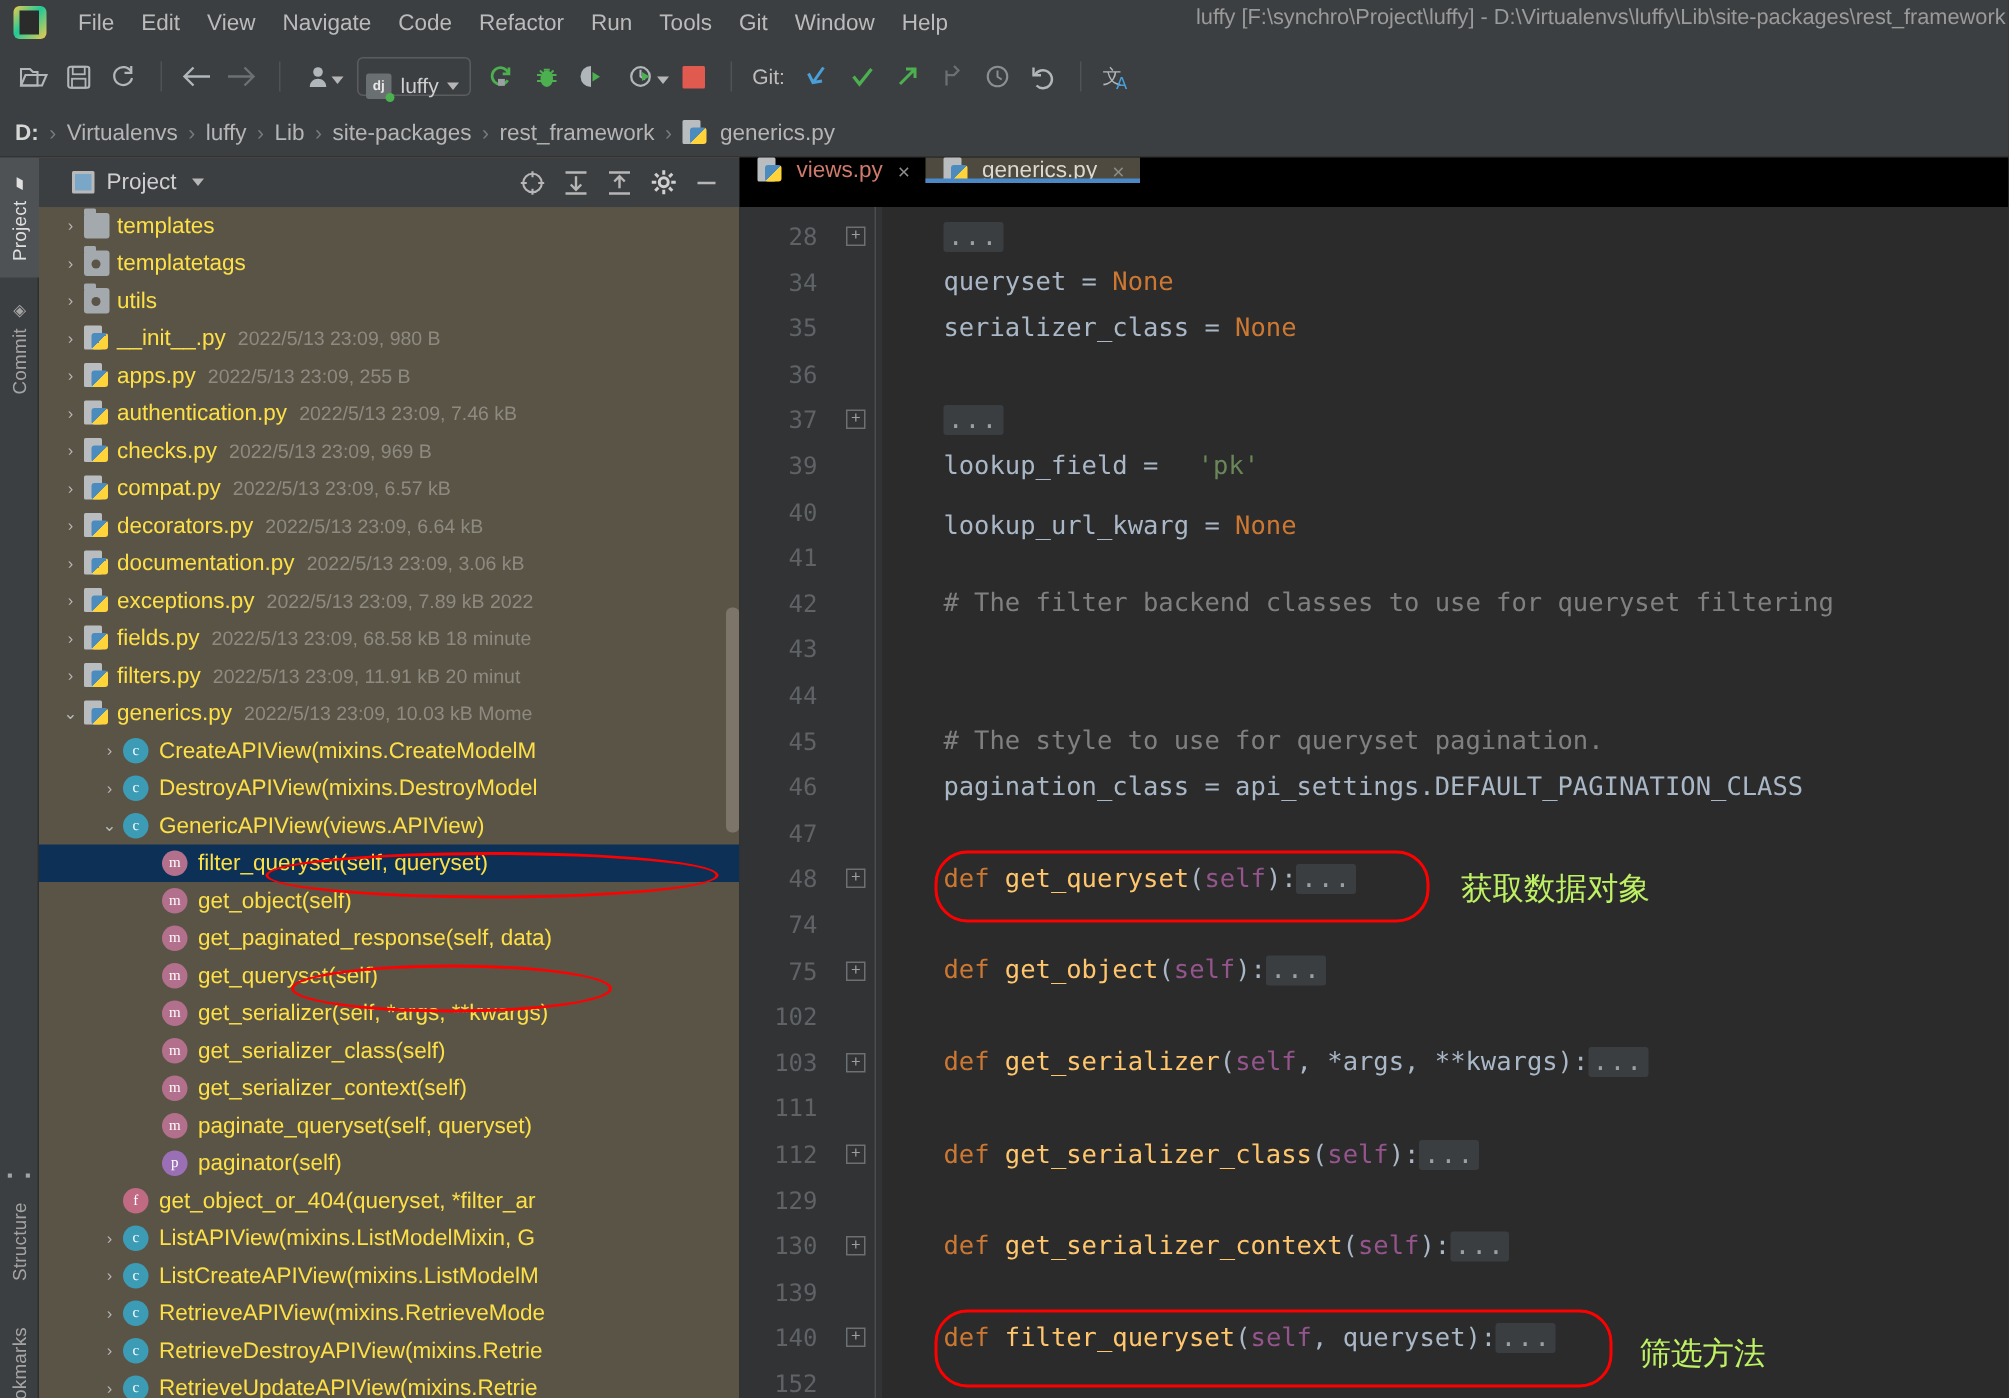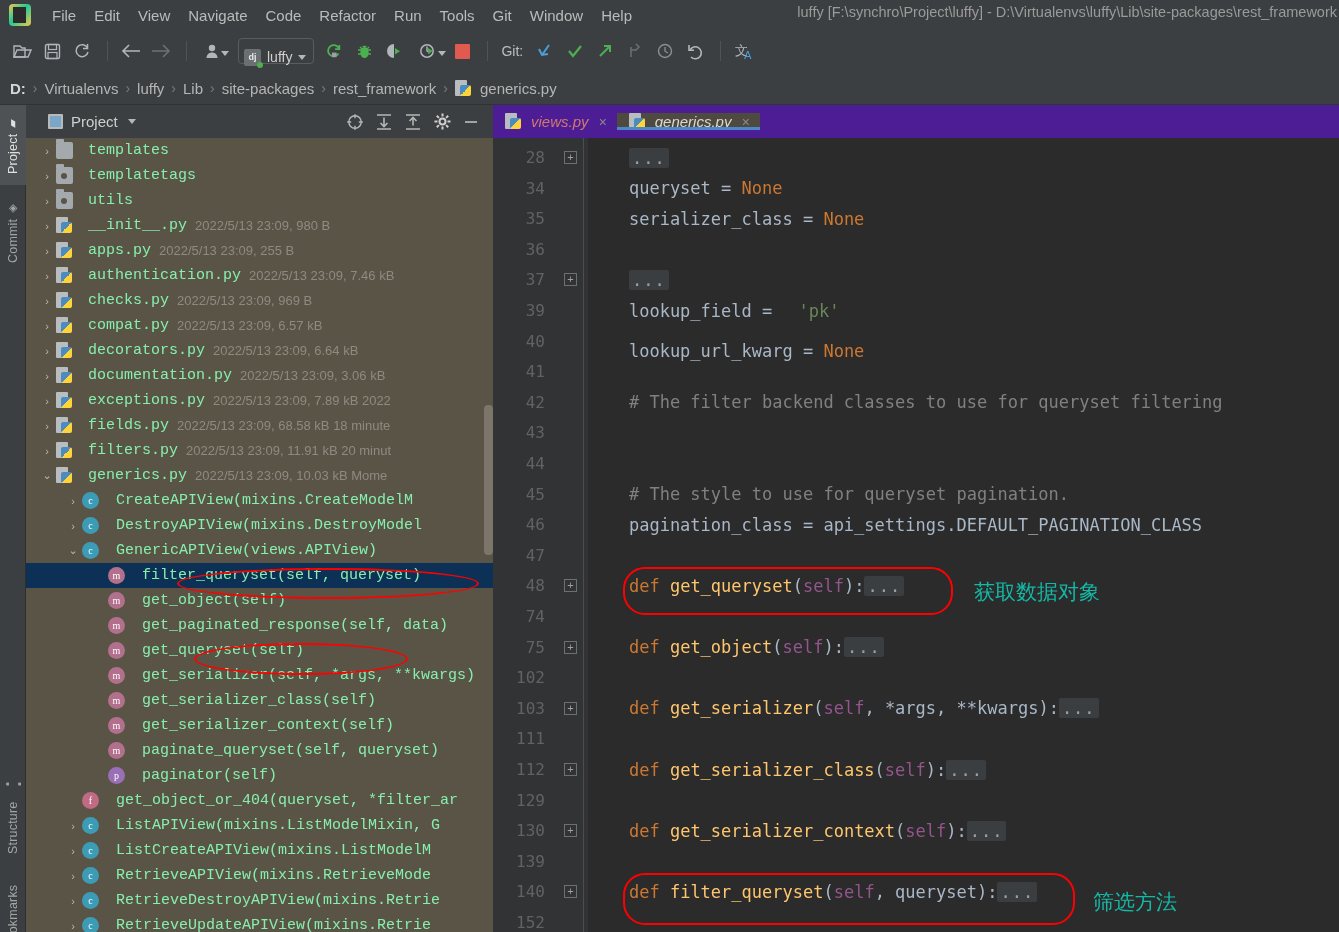--- a/index.html
+++ b/index.html
@@ -119,21 +119,21 @@
     background: #5a5447; overflow: hidden; font-size: 15px;
   }
   .trow {
     height: 25px; display: flex; align-items: center; white-space: nowrap;
     padding-left: 4px; position: relative;
   }
   .trow.selected { background: #0d3156; }
   .arrow {
     width: 18px; text-align: center; color: #b8b8b8; font-size: 11px; flex: 0 0 18px;
   }
-  .tname { color: #86efac; margin-left: 12px; font-family: Liberation Mono, monospace; }
+  .tname { color: #fde047; margin-left: 2px; }
   .tmeta { color: #8e8a80; font-size: 13px; margin-left: 8px; }
   .ico { width: 17px; height: 17px; flex: 0 0 17px; position: relative; display:inline-block; margin-right:3px;}
   .ico-folder { background: #a3a9ad; border-radius: 2px; }
   .ico-folder::before {
     content:""; position:absolute; left:0; top:-3px; width:8px;height:4px;background:#a3a9ad;border-radius:1px 1px 0 0;
   }
   .ico-folder.src::after {
     content:""; position:absolute; left:5px; top:6px; width:6px;height:6px;border-radius:50%;background:#5a5447;
   }
   .ico-py { position: relative; }
@@ -158,22 +158,22 @@
     position: absolute; right: 0px; top: 300px; width: 9px; height: 150px;
     background: #7d7569; border-radius: 4px;
   }
 
   
   .editor-area {
     position: absolute; left: 493px; top: 105px; width: 846px; height: 827px;
     background: #2b2b2b;
   }
   .tabbar {
-    position: absolute; left: 0; top: 0; width: 846px; height: 33px; background: #4c1d95;
-    display: flex; align-items: center; font-style: italic;
+    position: absolute; left: 0; top: 0; width: 846px; height: 33px; background: #000000;
+    display: flex; align-items: flex-start;
   }
   .etab {
     display: flex; align-items: center; gap: 6px; padding: 0 10px 0 12px;
     font-size: 15px; color: #c4c4c4; position: relative;
   }
   .etab.inactive { color: #d07a6e; }
   .etab.active { background: #4e4a3f; color: #ddd9d2; }
   .etab.active::after {
     content: ""; position: absolute; left: 0; right: 0; bottom: 0; height: 3px; background: #4a88c7;
   }
@@ -220,21 +220,21 @@
   
   .annot-ellipse {
     position: absolute; border: 2.2px solid #ff0000; border-radius: 50% / 50%;
     pointer-events: none;
   }
   .annot-round {
     position: absolute; border: 2.2px solid #ff0000; border-radius: 22px;
     pointer-events: none;
   }
   .annot-text {
-    position: absolute; color: #14b8a6; font-size: 21px;
+    position: absolute; color: #bef264; font-size: 21px;
     font-family: "DejaVu Sans", sans-serif; white-space: nowrap;
   }
   .ed-scroll {
     position:absolute; right: 0; top: 0; width: 9px; height: 794px; background: #2b2b2b;
   }
 </style>
 </head>
 <body>
 
 <div id="app">

